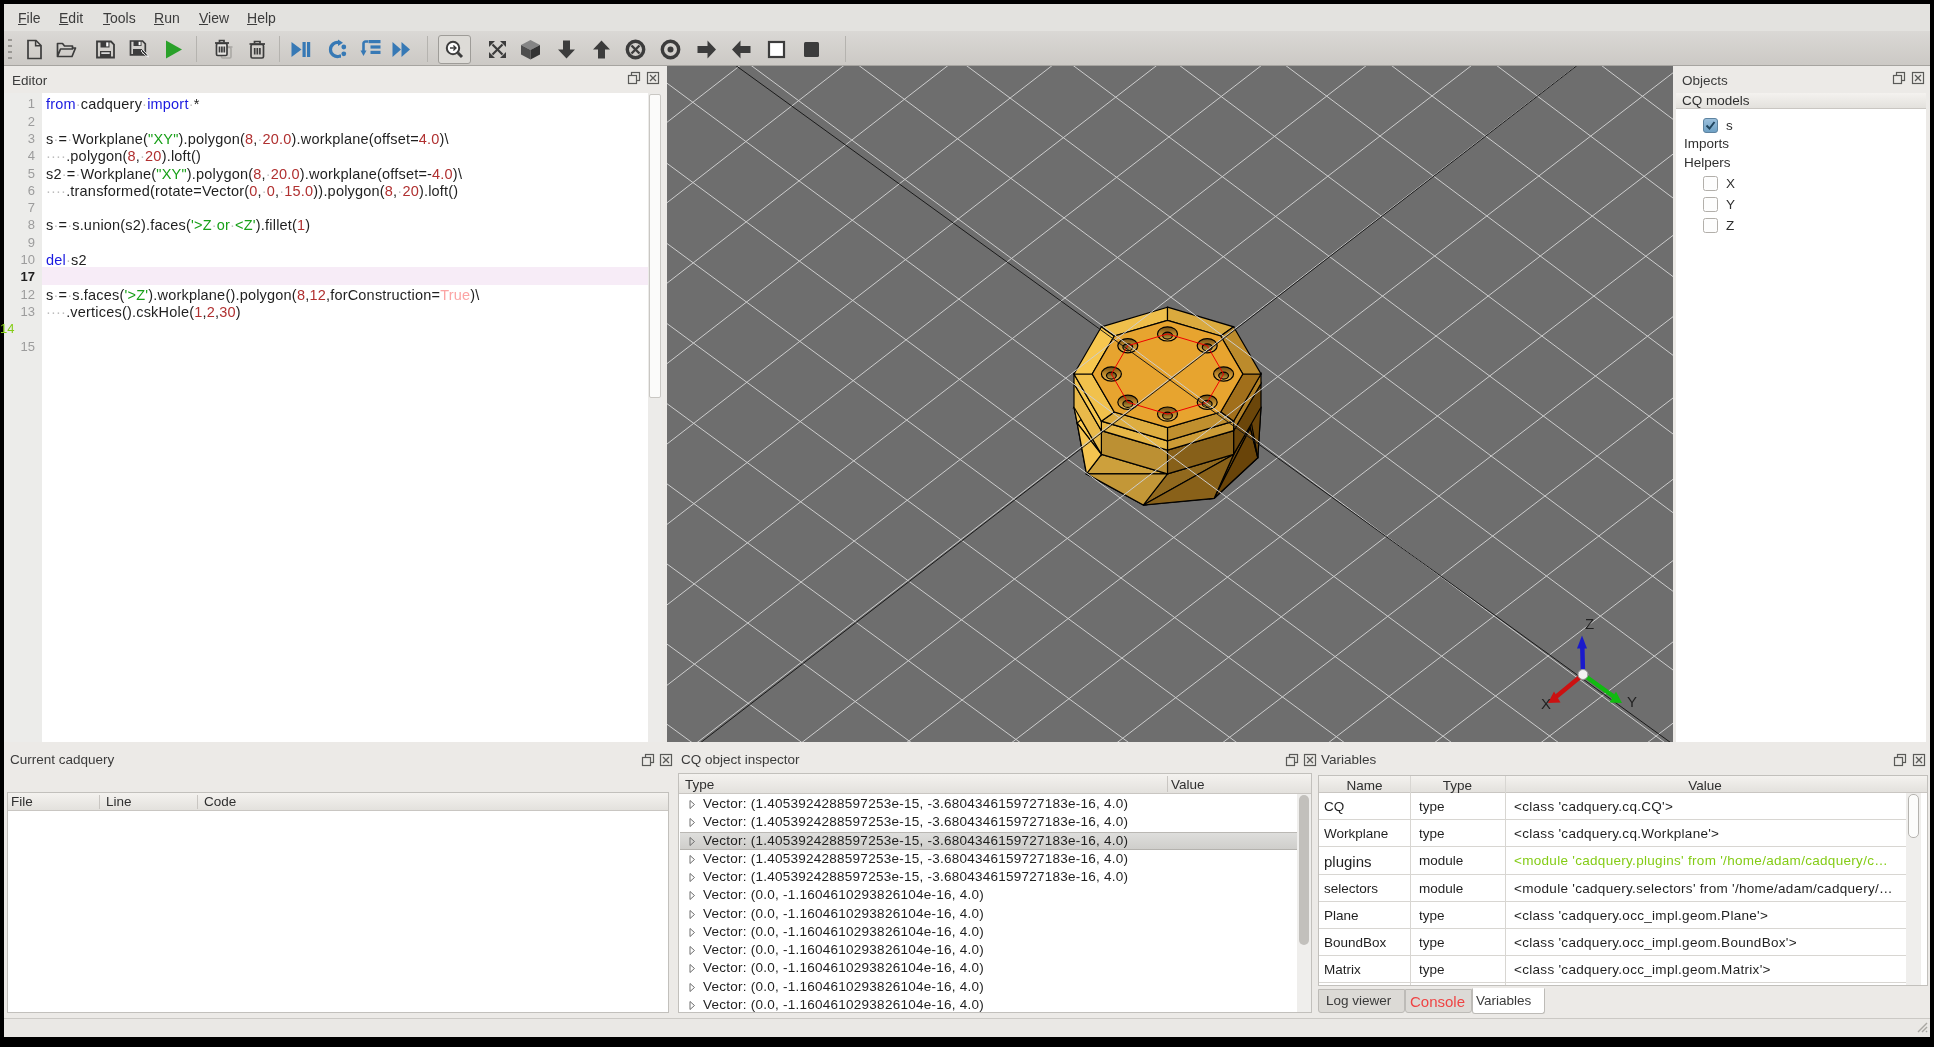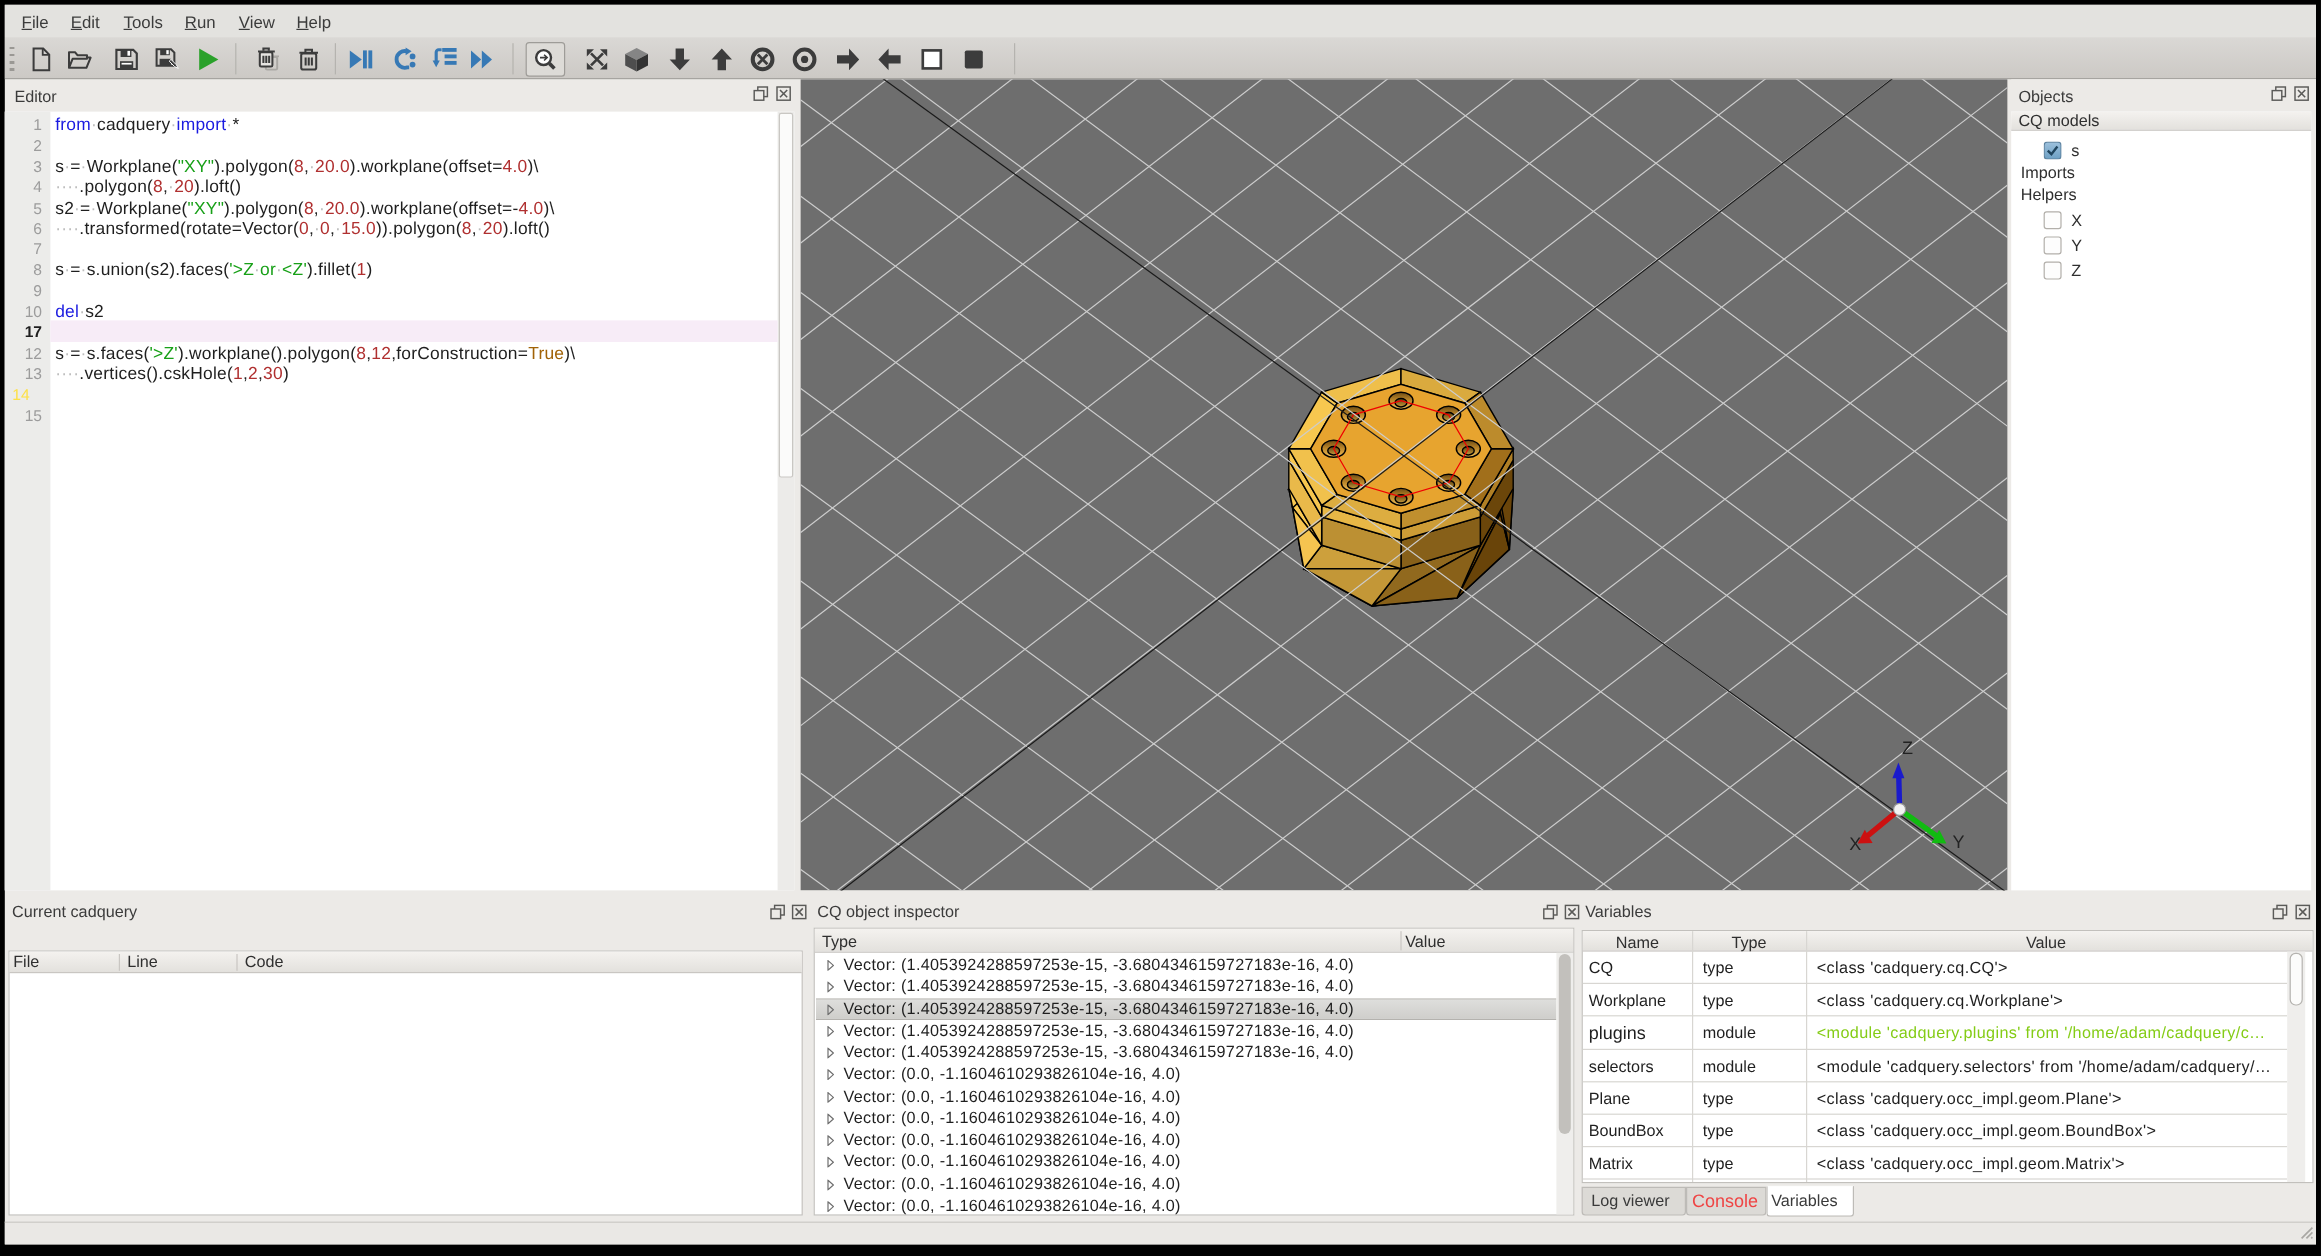--- a/index.html
+++ b/index.html
@@ -181,24 +181,24 @@
     <div class="abs code" style="left:46px;top:182.8px"><b class="d">····</b>.transformed(rotate=Vector(<span style="color:#b03030">0</span>,<b class="d">·</b><span style="color:#b03030">0</span>,<b class="d">·</b><span style="color:#b03030">15.0</span>)).polygon(<span style="color:#b03030">8</span>,<b class="d">·</b><span style="color:#b03030">20</span>).loft()</div>
     <div class="abs" style="left:0;top:200.1px;width:35px;text-align:right;font-size:13px;color:#9c9c9c">7</div>
     <div class="abs" style="left:0;top:217.4px;width:35px;text-align:right;font-size:13px;color:#9c9c9c">8</div>
     <div class="abs code" style="left:46px;top:217.4px">s<b class="d">·</b>=<b class="d">·</b>s.union(s2).faces(<span style="color:#18a018">'&gt;Z<b class="d">·</b>or<b class="d">·</b>&lt;Z'</span>).fillet(<span style="color:#b03030">1</span>)</div>
     <div class="abs" style="left:0;top:234.7px;width:35px;text-align:right;font-size:13px;color:#9c9c9c">9</div>
     <div class="abs" style="left:0;top:252.0px;width:35px;text-align:right;font-size:13px;color:#9c9c9c">10</div>
     <div class="abs code" style="left:46px;top:252.0px"><span style="color:#1a1ae0">del</span><b class="d">·</b>s2</div>
     <div class="abs" style="left:41.5px;top:267.3px;width:606.5px;height:17.4px;background:#f7ecf7"></div>
     <div class="abs" style="left:0;top:269.3px;width:35px;text-align:right;font-size:13px;color:#1f1f1f;font-weight:bold">17</div>
     <div class="abs" style="left:0;top:286.6px;width:35px;text-align:right;font-size:13px;color:#9c9c9c">12</div>
-    <div class="abs code" style="left:46px;top:286.6px">s<b class="d">·</b>=<b class="d">·</b>s.faces(<span style="color:#18a018">'&gt;Z'</span>).workplane().polygon(<span style="color:#b03030">8</span>,<span style="color:#b03030">12</span>,forConstruction=<span style="color:#a16207">True</span>)\</div>
+    <div class="abs code" style="left:46px;top:286.6px">s<b class="d">·</b>=<b class="d">·</b>s.faces(<span style="color:#18a018">'&gt;Z'</span>).workplane().polygon(<span style="color:#b03030">8</span>,<span style="color:#b03030">12</span>,forConstruction=<span style="color:#fca5a5">True</span>)\</div>
     <div class="abs" style="left:0;top:303.9px;width:35px;text-align:right;font-size:13px;color:#9c9c9c">13</div>
     <div class="abs code" style="left:46px;top:303.9px"><b class="d">····</b>.vertices().cskHole(<span style="color:#b03030">1</span>,<span style="color:#b03030">2</span>,<span style="color:#b03030">30</span>)</div>
-    <div class="abs" style="left:0;top:321.2px;width:35px;text-align:center;font-size:13px;color:#fde047">14</div>
+    <div class="abs" style="left:0;top:321.2px;width:35px;text-align:left;font-size:13px;color:#84cc16">14</div>
     <div class="abs" style="left:0;top:338.5px;width:35px;text-align:right;font-size:13px;color:#9c9c9c">15</div>
   </div>
 <svg style="position:absolute;left:667px;top:66px" width="1006" height="676" viewBox="0 0 1006 676">
     <defs>
 <linearGradient id="csk" x1="0" y1="0" x2="0" y2="1">
  <stop offset="0" stop-color="#6e4c14"></stop>
         <stop offset="0.45" stop-color="#b98428"></stop>
         <stop offset="1" stop-color="#f2c058"></stop>
 </linearGradient>
 <linearGradient id="hole" x1="0" y1="0" x2="0" y2="1">

